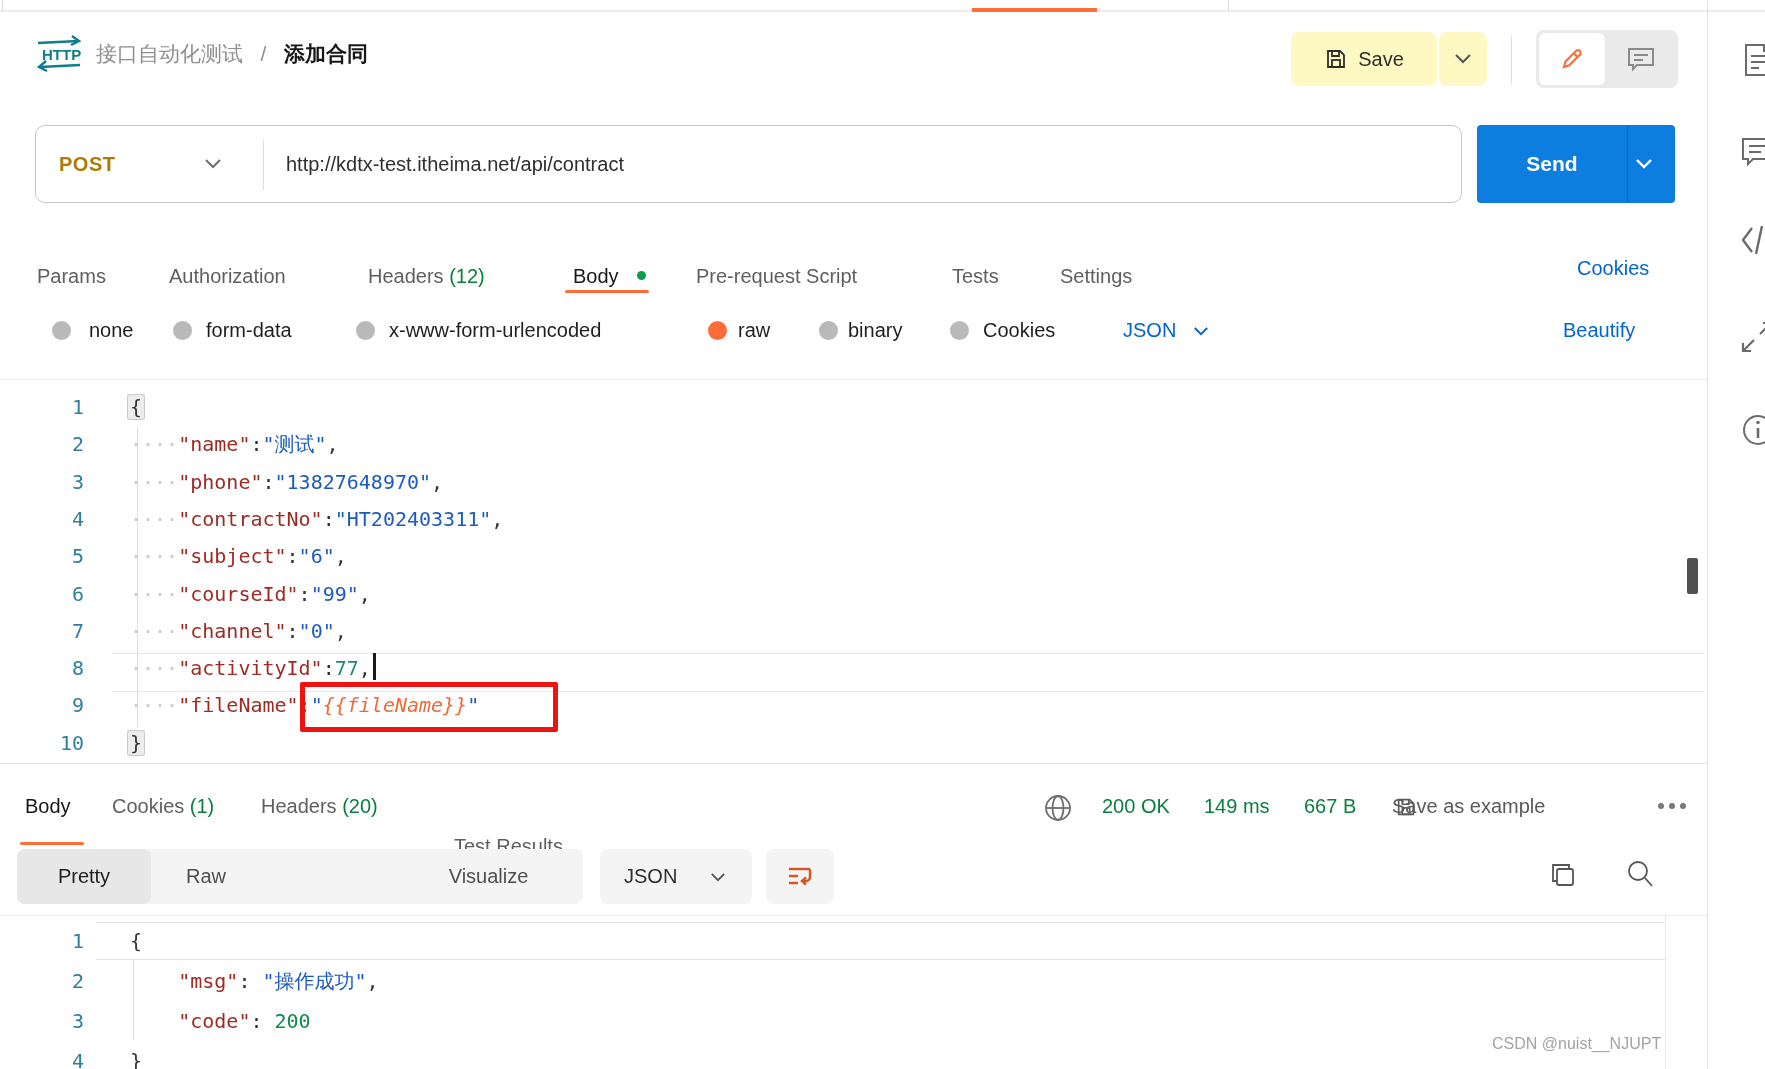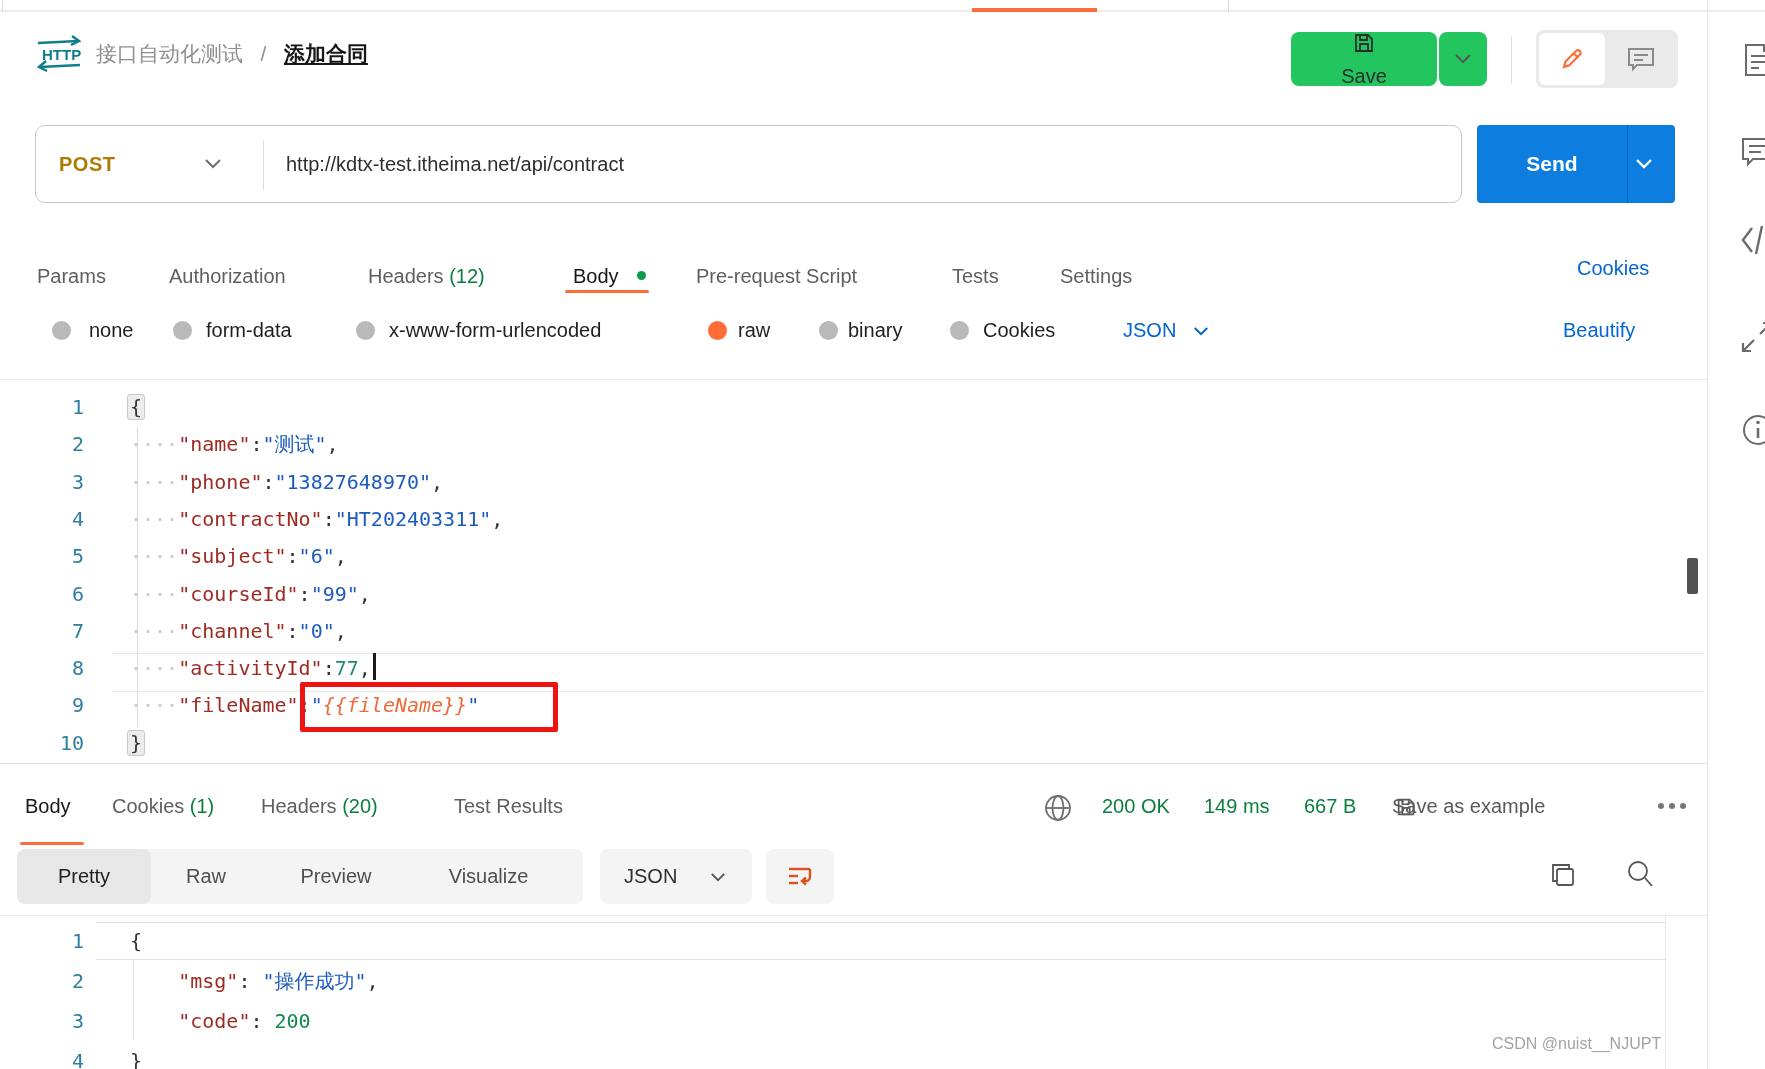--- a/index.html
+++ b/index.html
@@ -12,22 +12,22 @@
   .hline { position:absolute; background:#ebebeb; height:1px; }
   .vline { position:absolute; background:#e3e3e3; width:1px; }
 
   
   .tabstrip { position:absolute; left:0; top:0; width:1765px; height:12px; border-bottom:2px solid #ececec; background:#fff; }
   .tab-indicator { position:absolute; left:972px; top:8px; width:125px; height:4px; background:#ff6c37; }
 
   
   .crumb { position:absolute; left:96px; top:40px; font-size:21px; white-space:nowrap; }
   .crumb .dim { color:#8f8f8f; }
-  .crumb .cur { color:#161616; font-weight:bold;text-decoration:underline; }
-  .btn-pill { position:absolute; background:#22c55e; border-radius:8px; display:flex; align-items:center; justify-content:center; gap:10px; color:#2d2d2d; font-size:20px;flex-direction:column; }
+  .crumb .cur { color:#161616; font-weight:bold; }
+  .btn-pill { position:absolute; background:#fef9c3; border-radius:8px; display:flex; align-items:center; justify-content:center; gap:10px; color:#2d2d2d; font-size:20px; }
 
   
   .urlbox { position:absolute; left:35px; top:125px; width:1427px; height:78px; border:1px solid #c9c9c9; border-radius:10px; background:#fff; }
   .method { position:absolute; left:23px; top:0; height:76px; line-height:76px; font-size:20px; font-weight:bold; color:#ad7a03; letter-spacing:.5px; }
   .urltext { position:absolute; left:250px; top:0; height:76px; line-height:76px; font-size:20px; color:#2f2f2f; }
   .sendbtn { position:absolute; left:1477px; top:125px; width:198px; height:78px; background:#0e7de0; border-radius:4px; }
   .sendbtn .lbl { position:absolute; left:0; top:0; width:150px; height:78px; line-height:78px; text-align:center; color:#fff; font-size:21px; font-weight:bold; }
   .sendbtn .sep { position:absolute; left:150px; top:0; width:1px; height:78px; background:rgba(0,0,0,.18); }
 
   
@@ -224,21 +224,21 @@
         <span class="code"><span class="seg-bh">}</span></span>
       </div>
     </div>
   <div class="redbox"></div>
   <div class="scrollthumb"></div>
 
   <div class="hline" style="left:0;top:763px;width:1707px;background:#e3e3e3"></div>
   <div class="rtab active" style="top:788px;left:25px">Body</div>
   <div class="rtab" style="top:788px;left:112px"><span></span><span>Cookies </span><span class="cnt">(1)</span></div>
   <div class="rtab" style="top:788px;left:261px"><span>Headers </span><span class="cnt">(20)</span></div>
-  <div class="rtab" style="top:788px;left:454px">Test Results</div>
+  <div class="rtab" style="top:828px;left:454px">Test Results</div>
   <div class="underline" style="left:20px;top:842px;width:64px"></div>
 
   <svg class="abs" style="left:1043px;top:793px" width="30" height="30" viewBox="0 0 30 30" fill="none" stroke="#6e6e6e" stroke-width="1.8">
     <circle cx="15" cy="15" r="12"></circle>
       <ellipse cx="15" cy="15" rx="5.5" ry="12"></ellipse>
       <path d="M3.5 15 h23"></path>
   </svg>
   <div class="stat" style="left:1102px">200 OK</div>
   <div class="stat" style="left:1204px">149 ms</div>
   <div class="stat" style="left:1304px">667 B</div>
@@ -251,21 +251,20 @@
   <svg class="abs" style="left:1656px;top:800px" width="34" height="12" viewBox="0 0 34 12" fill="#777">
     <circle cx="5" cy="6" r="3"></circle>
       <circle cx="16" cy="6" r="3"></circle>
       <circle cx="27" cy="6" r="3"></circle>
   </svg>
 
   <div class="segpill" style="left:17px;top:849px;width:566px;height:55px"></div>
   <div class="segsel"></div>
   <div class="vmode active" style="left:17px;width:134px">Pretty</div>
   <div class="vmode" style="left:151px;width:110px">Raw</div>
-  <div class="vmode" style="left:261px;width:150px">Preview</div>
   <div class="vmode" style="left:411px;width:155px">Visualize</div>
   <div class="segpill" style="left:600px;top:849px;width:152px;height:55px">
     <span class="abs" style="left:24px;top:0;height:55px;line-height:55px;font-size:20px;color:#2f2f2f">JSON</span>
     <svg class="abs" style="left:110px;top:23px" width="16" height="11" viewBox="0 0 18 12" fill="none" stroke="#555" stroke-width="2">
         <path d="M2 2 L9 9 L16 2"></path>
       </svg>
   </div>
   <div class="segpill" style="left:766px;top:849px;width:68px;height:55px;display:flex;align-items:center;justify-content:center">
     <svg width="28" height="26" viewBox="0 0 28 26" fill="none" stroke="#d9531e" stroke-width="2.4">
       <path d="M3 5 h21"></path>

